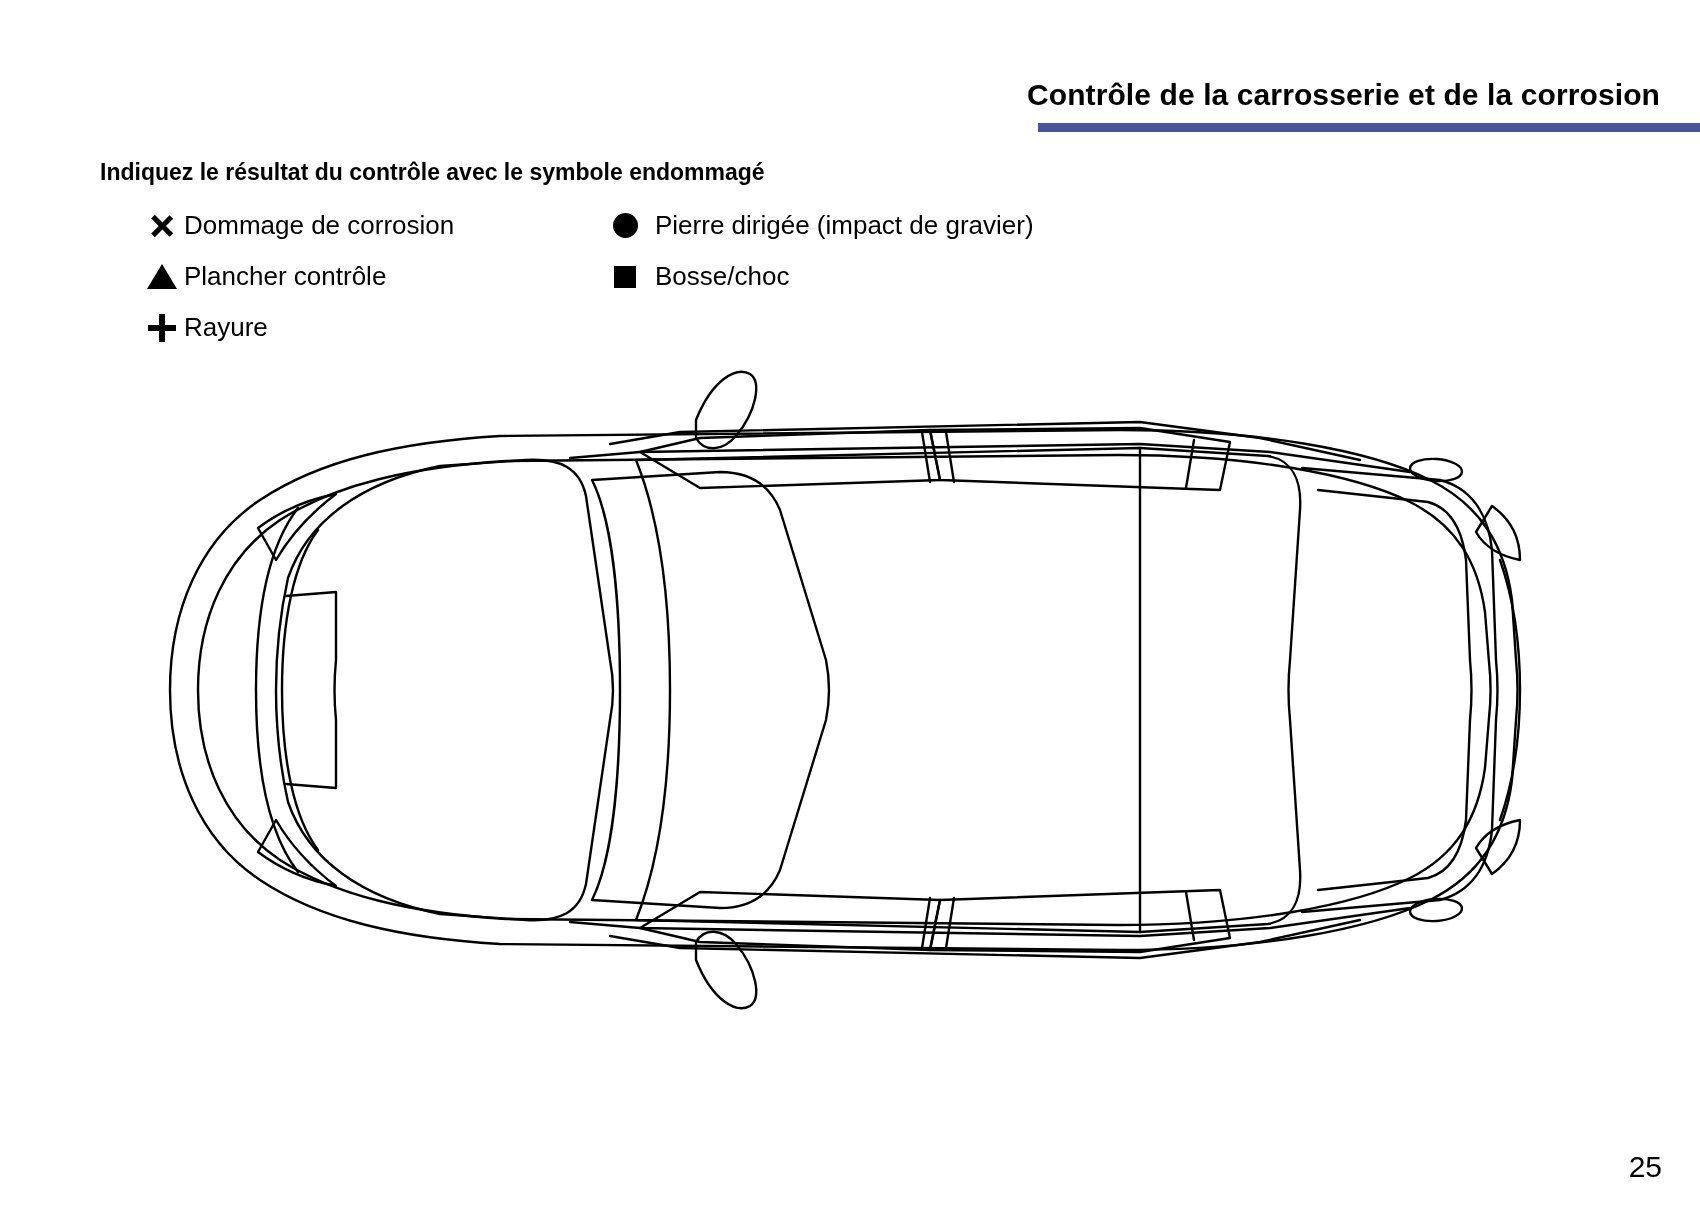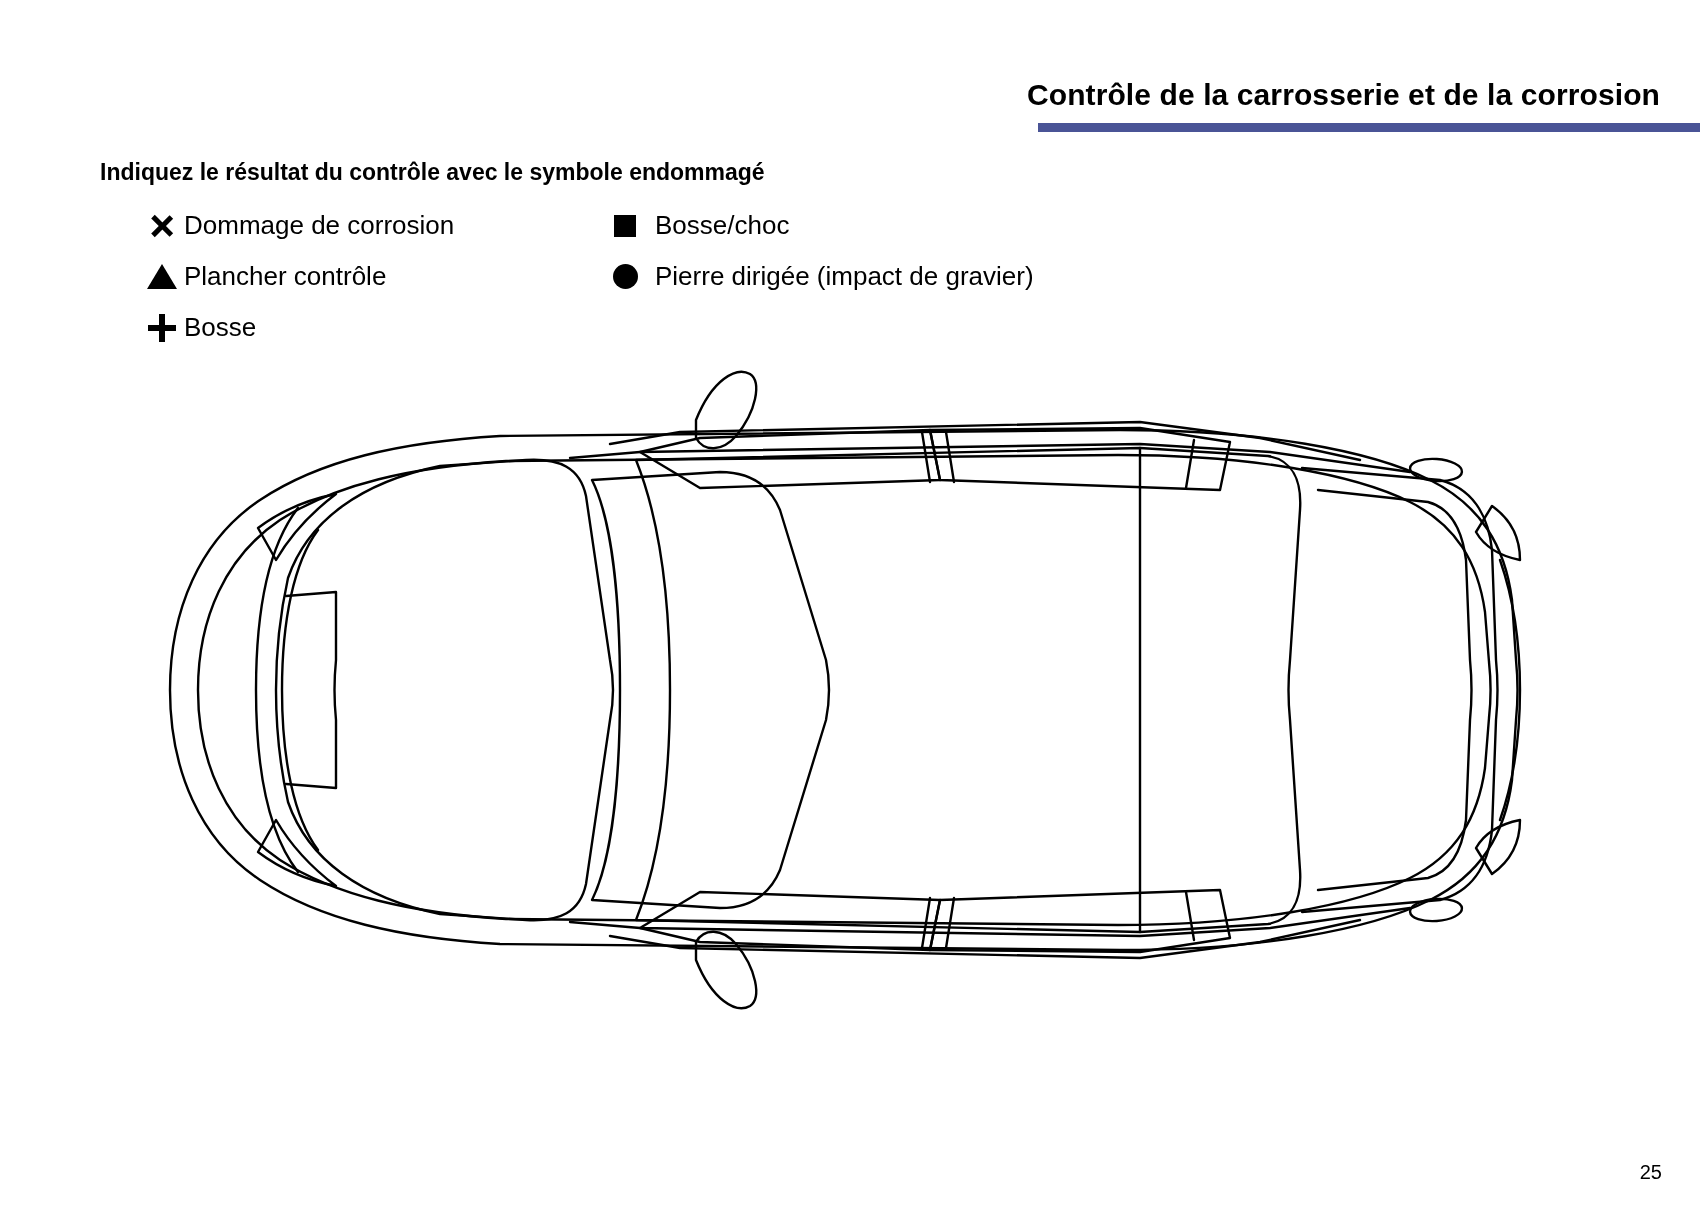--- a/index.html
+++ b/index.html
@@ -157,21 +157,21 @@
     width: 1420px;
     height: 660px;
   }
   .car-diagram svg { display: block; width: 100%; height: 100%; }
 
   
   .page-number {
     position: absolute;
     right: 38px;
     bottom: 28px;
-    font-size: 20px;
+    font-size: 30px;
   }
 </style>
 </head>
 <body>
 
 <div class="page-header">
   <div class="header-title">Contrôle de la carrosserie et de la corrosion</div>
   <div class="header-rule"></div>
 </div>
 
@@ -192,39 +192,39 @@
       <span class="legend-sym">
         <span class="sym-triangle"></span>
       </span>
       <span class="legend-label">Plancher contrôle</span>
     </div>
 
     <div class="legend-row">
       <span class="legend-sym">
         <span class="sym-plus"></span>
       </span>
-      <span class="legend-label">Bosse</span>
+      <span class="legend-label">Rayure</span>
     </div>
 
   </div>
 
   <div class="legend-col right">
+
+    <div class="legend-row">
+      <span class="legend-sym-right">
+        <span class="sym-circle"></span>
+      </span>
+      <span class="legend-label">Pierre dirigée (impact de gravier)</span>
+    </div>
 
     <div class="legend-row">
       <span class="legend-sym-right">
         <span class="sym-square"></span>
       </span>
       <span class="legend-label">Bosse/choc</span>
-    </div>
-
-    <div class="legend-row">
-      <span class="legend-sym-right">
-        <span class="sym-circle"></span>
-      </span>
-      <span class="legend-label">Pierre dirigée (impact de gravier)</span>
     </div>
 
   </div>
 
 </div>
 
 <div class="car-diagram">
   <svg viewBox="0 0 1420 660" xmlns="http://www.w3.org/2000/svg" fill="none" stroke="#000000" stroke-width="2.4" stroke-linejoin="round" stroke-linecap="round">
 
     <path d="M 30 330

